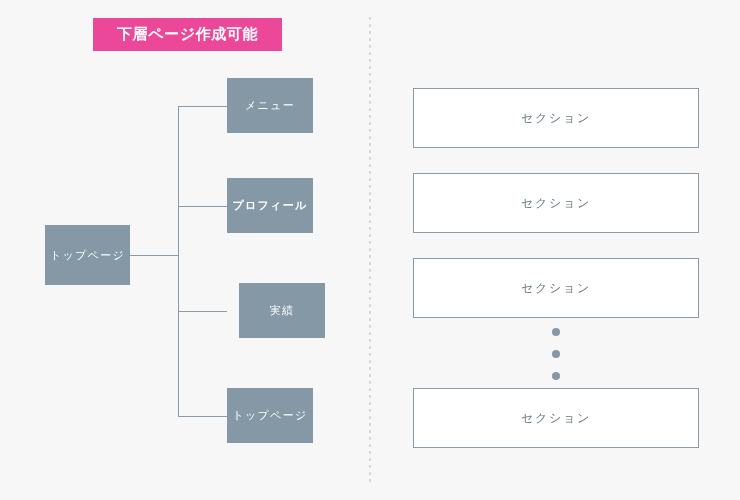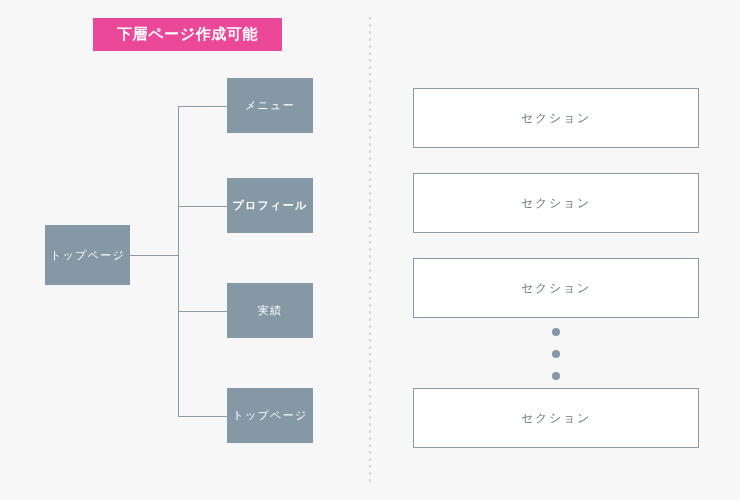--- a/index.html
+++ b/index.html
@@ -80,21 +80,21 @@
     width: 85px;
     height: 60px;
   }
   .child-node {
     left: 227px;
     width: 86px;
     height: 55px;
   }
   #node-child-0 { top: 78px; }
   #node-child-1 { top: 178px; font-weight: bold; }
-  #node-child-2 { top: 283px; }
+  #node-child-2 { top: 283px; margin-left: 12px; }
   #node-child-3 { top: 388px; }
 
   .line {
     position: absolute;
     background: #8a9aa6;
   }
   .line-h { height: 1px; }
   .line-v { width: 1px; }
 
   

